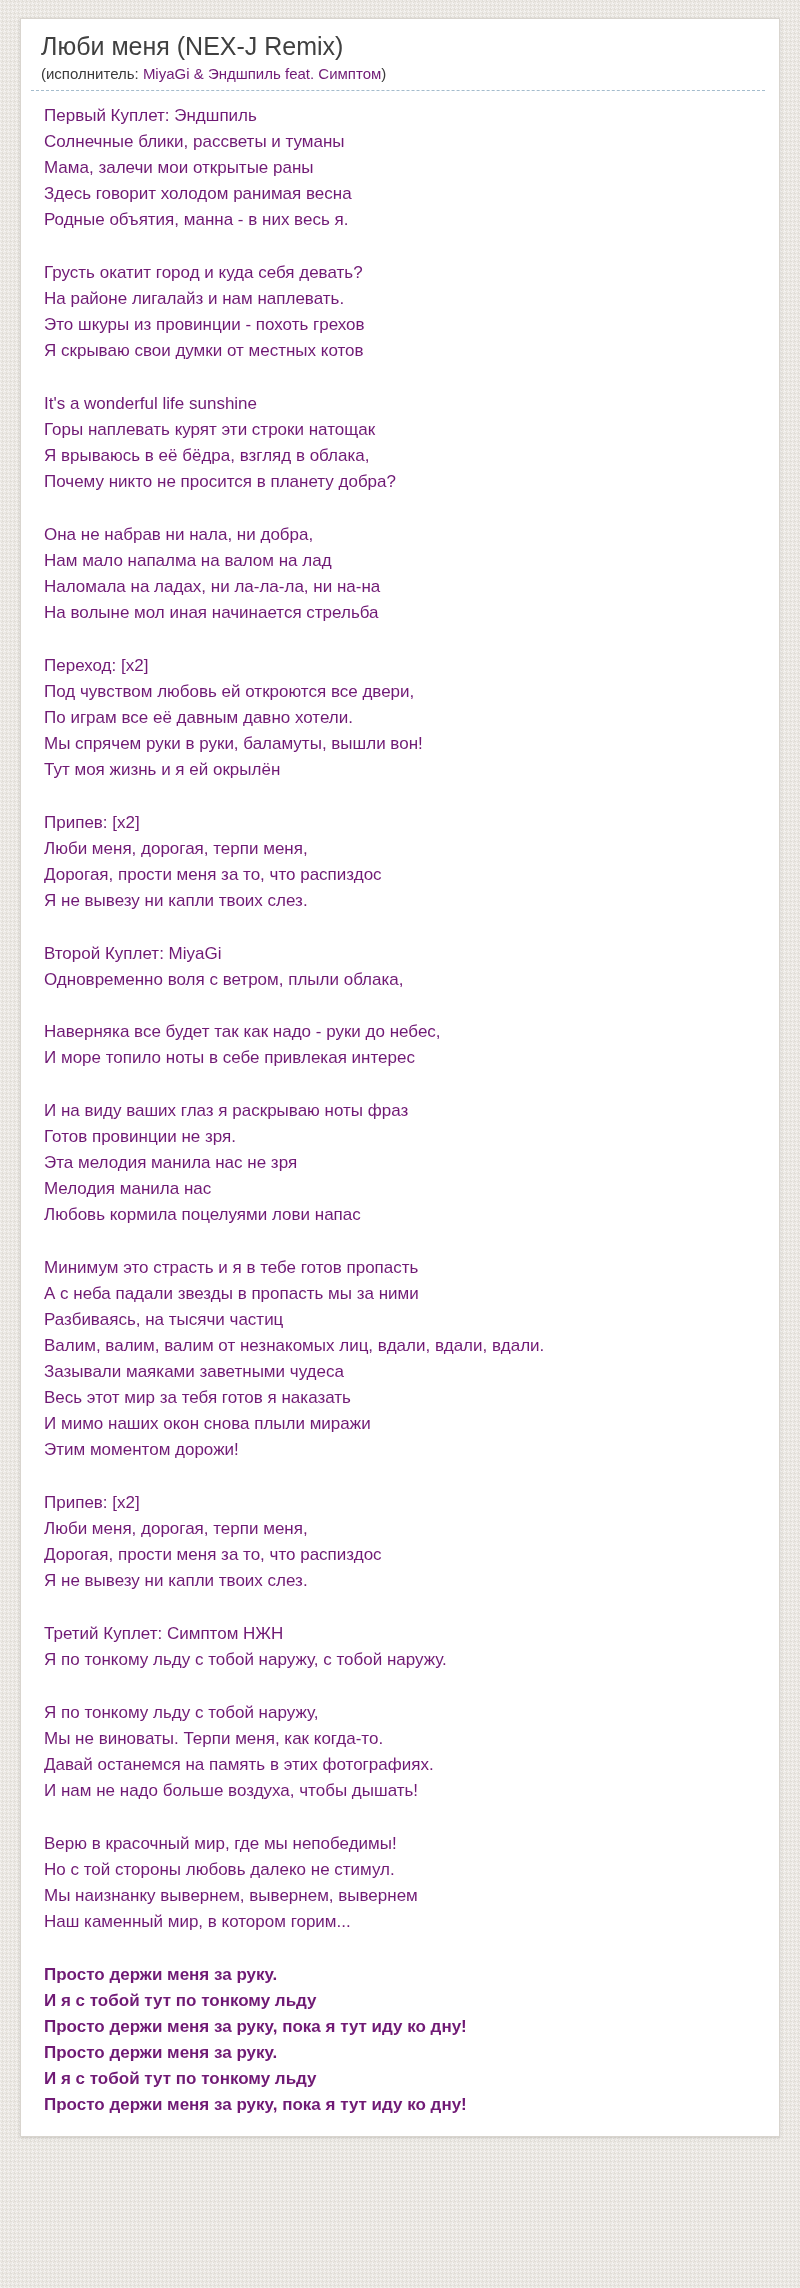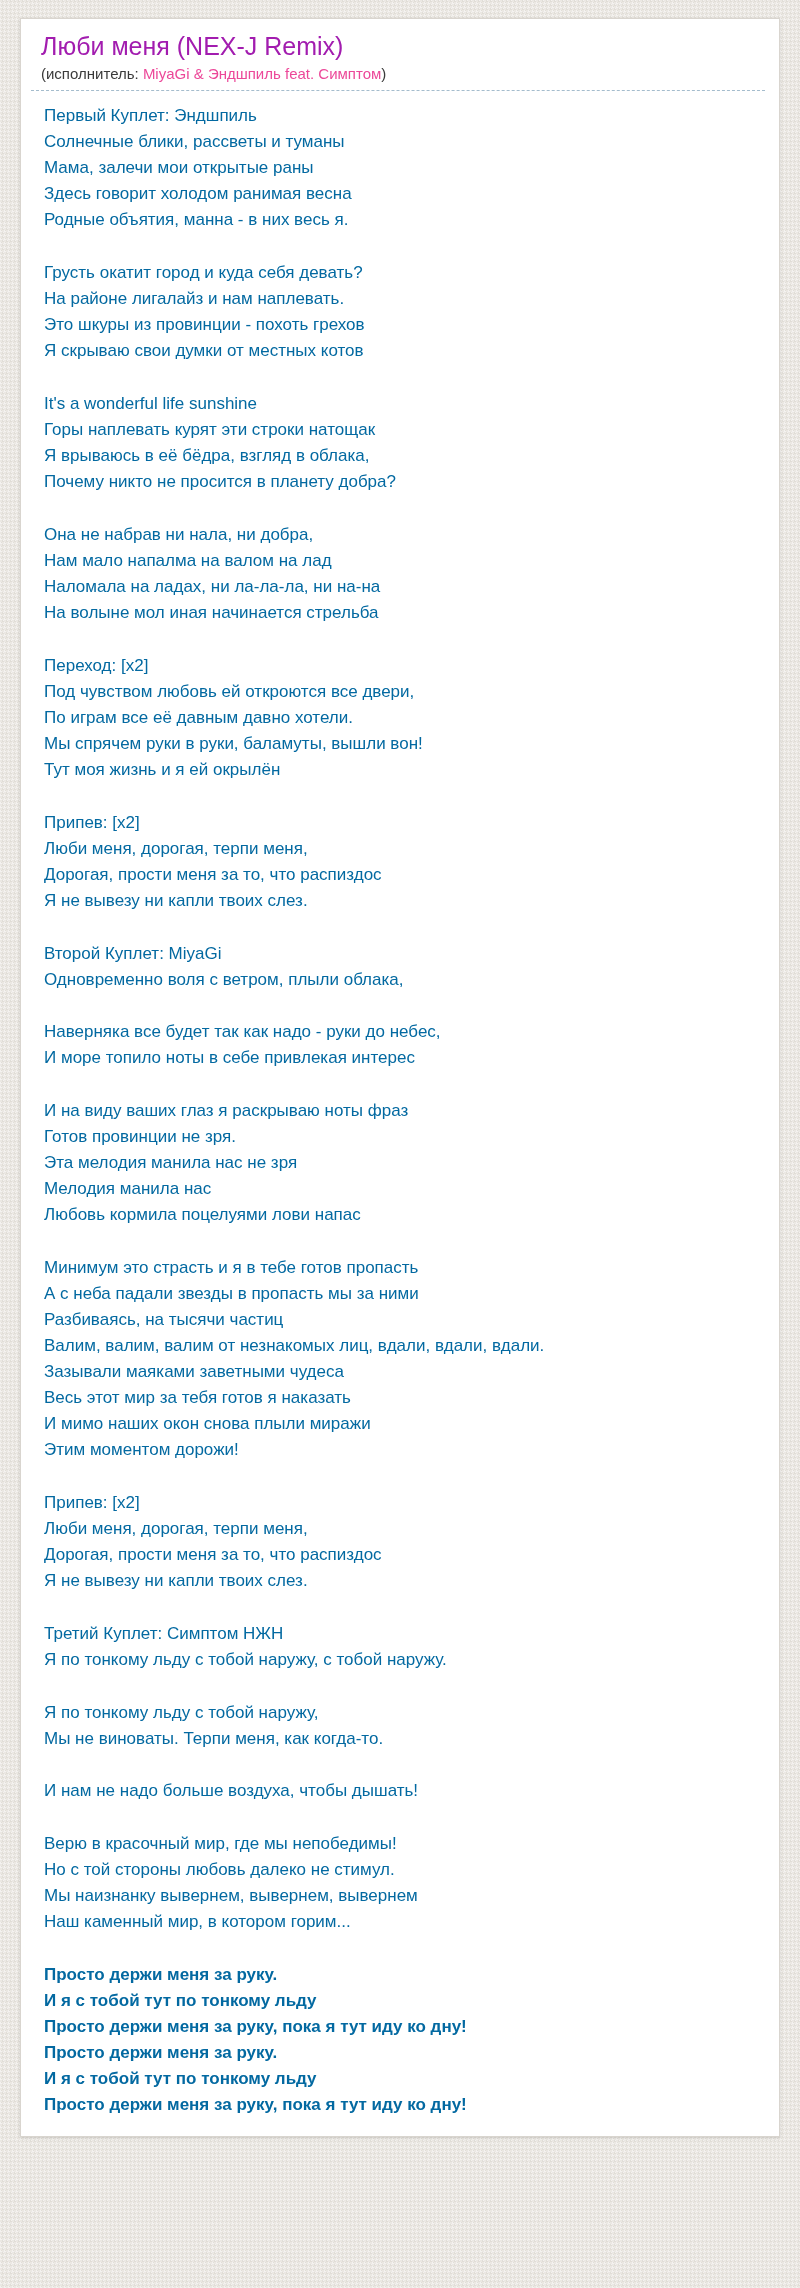--- a/index.html
+++ b/index.html
@@ -29,37 +29,37 @@
   }
   .song-header {
     padding: 2px 0 7px 10px;
     border-bottom: 1px dashed #a4bccd;
   }
   h1.song-title {
     margin: 0 0 3px 0;
     font-size: 25px;
     font-weight: 400;
     line-height: 30px;
-    color: #a21caf;
+    color: #404040;
   }
   .artist-line {
     font-size: 15px;
     line-height: 19px;
     color: #3a3a3a;
   }
   a.artist-link {
-    color: #ec4899;
+    color: #701a75;
     text-decoration: none;
     cursor: pointer;
   }
   .lyrics {
     padding: 12px 0 0 13px;
     font-size: 17px;
     line-height: 26px;
-    color: #0369a1;
+    color: #701a75;
   }
   .stanza {
     margin: 0 0 27px 0;
   }
   .stanza:last-child {
     margin-bottom: 0;
     font-weight: bold;
   }
 </style>
 </head>
@@ -75,17 +75,17 @@
       <p class="stanza"><span>Грусть окатит город и куда себя девать?</span><br><span>На районе лигалайз и нам наплевать.</span><br><span>Это шкуры из провинции - похоть грехов</span><br><span>Я скрываю свои думки от местных котов</span></p>
       <p class="stanza"><span>It's a wonderful life sunshine</span><br><span>Горы наплевать курят эти строки натощак</span><br><span>Я врываюсь в её бёдра, взгляд в облака,</span><br><span>Почему никто не просится в планету добра?</span></p>
       <p class="stanza"><span>Она не набрав ни нала, ни добра,</span><br><span>Нам мало напалма на валом на лад</span><br><span>Наломала на ладах, ни ла-ла-ла, ни на-на</span><br><span>На волыне мол иная начинается стрельба</span></p>
       <p class="stanza"><span>Переход: [x2]</span><br><span>Под чувством любовь ей откроются все двери,</span><br><span>По играм все её давным давно хотели.</span><br><span>Мы спрячем руки в руки, баламуты, вышли вон!</span><br><span>Тут моя жизнь и я ей окрылён</span></p>
       <p class="stanza"><span>Припев: [x2]</span><br><span>Люби меня, дорогая, терпи меня,</span><br><span>Дорогая, прости меня за то, что распиздос</span><br><span>Я не вывезу ни капли твоих слез.</span></p>
       <p class="stanza"><span>Второй Куплет: MiyaGi</span><br><span>Одновременно воля с ветром, плыли облака,</span><br><br><span>Наверняка все будет так как надо - руки до небес,</span><br><span>И море топило ноты в себе привлекая интерес</span></p>
       <p class="stanza"><span>И на виду ваших глаз я раскрываю ноты фраз</span><br><span>Готов провинции не зря.</span><br><span>Эта мелодия манила нас не зря</span><br><span>Мелодия манила нас</span><br><span>Любовь кормила поцелуями лови напас</span></p>
       <p class="stanza"><span>Минимум это страсть и я в тебе готов пропасть</span><br><span>А с неба падали звезды в пропасть мы за ними</span><br><span>Разбиваясь, на тысячи частиц</span><br><span>Валим, валим, валим от незнакомых лиц, вдали, вдали, вдали.</span><br><span>Зазывали маяками заветными чудеса</span><br><span>Весь этот мир за тебя готов я наказать</span><br><span>И мимо наших окон снова плыли миражи</span><br><span>Этим моментом дорожи!</span></p>
       <p class="stanza"><span>Припев: [x2]</span><br><span>Люби меня, дорогая, терпи меня,</span><br><span>Дорогая, прости меня за то, что распиздос</span><br><span>Я не вывезу ни капли твоих слез.</span></p>
       <p class="stanza"><span>Третий Куплет: Симптом НЖН</span><br><span>Я по тонкому льду с тобой наружу, с тобой наружу.</span></p>
-      <p class="stanza"><span>Я по тонкому льду с тобой наружу,</span><br><span>Мы не виноваты. Терпи меня, как когда-то.</span><br><br><span>И нам не надо больше воздуха, чтобы дышать!</span></p>
+      <p class="stanza"><span>Я по тонкому льду с тобой наружу,</span><br><span>Мы не виноваты. Терпи меня, как когда-то.</span><br><span>Давай останемся на память в этих фотографиях.</span><br><span>И нам не надо больше воздуха, чтобы дышать!</span></p>
       <p class="stanza"><span>Верю в красочный мир, где мы непобедимы!</span><br><span>Но с той стороны любовь далеко не стимул.</span><br><span>Мы наизнанку вывернем, вывернем, вывернем</span><br><span>Наш каменный мир, в котором горим...</span></p>
       <p class="stanza"><span>Просто держи меня за руку.</span><br><span>И я с тобой тут по тонкому льду</span><br><span>Просто держи меня за руку, пока я тут иду ко дну!</span><br><span>Просто держи меня за руку.</span><br><span>И я с тобой тут по тонкому льду</span><br><span>Просто держи меня за руку, пока я тут иду ко дну!</span></p>
     </div>
 </div>
 
 </body></html>

